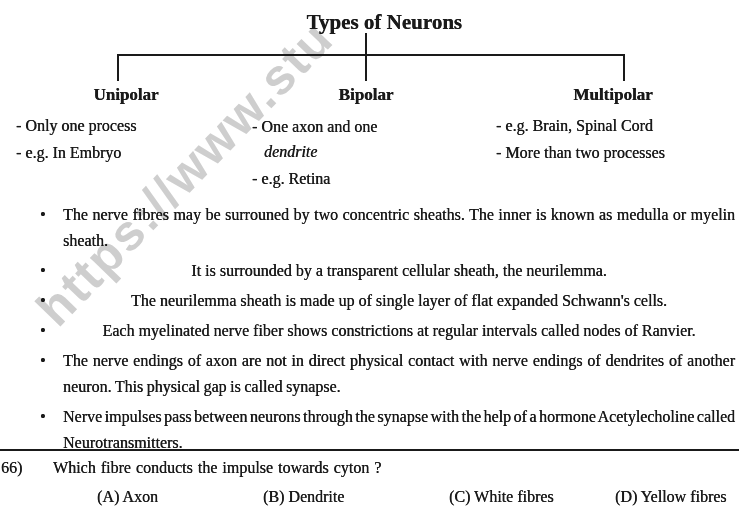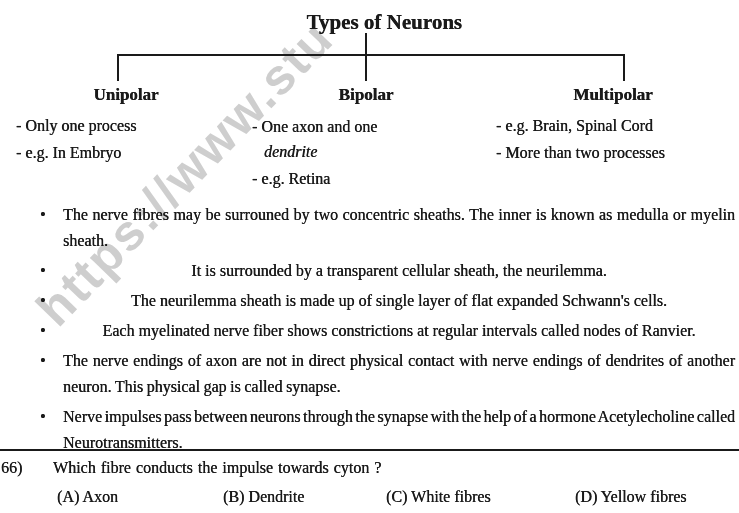--- a/index.html
+++ b/index.html
@@ -57,24 +57,24 @@
   .bullets .bm { flex: 0 0 23px; width: 23px; line-height: 26px; }
   .bullets .bt { line-height: 26px; width: 672px; }
   .just { text-align: justify; word-spacing: -0.5px; }
   .tight { word-spacing: -1.5px; }
   .oneline { white-space: nowrap; text-align: center; }
 
   
   .divider { position: absolute; left: 0; top: 449px; width: 739px; height: 2px; background: #1a1a1a; }
   .qnum  { position: absolute; left: 1px;  top: 459px; white-space: nowrap; }
   .qtext { position: absolute; left: 53px; top: 459px; white-space: nowrap; word-spacing: 1px; }
-  .opt { position: absolute; top: 488px; white-space: nowrap; }
+  .opt { position: absolute; top: 488px; white-space: nowrap; margin-left: 40px; }
   .opt-a { left: 57px; }
   .opt-b { left: 223px; text-align: center; }
-  .opt-c { left: 386px; }
+  .opt-c { left: 409px; }
   .opt-d { left: 575px; }
 </style>
 </head>
 <body>
 
 <div class="page">
 
   <div class="watermark">https://www.stu</div>
 
   <div class="content">

